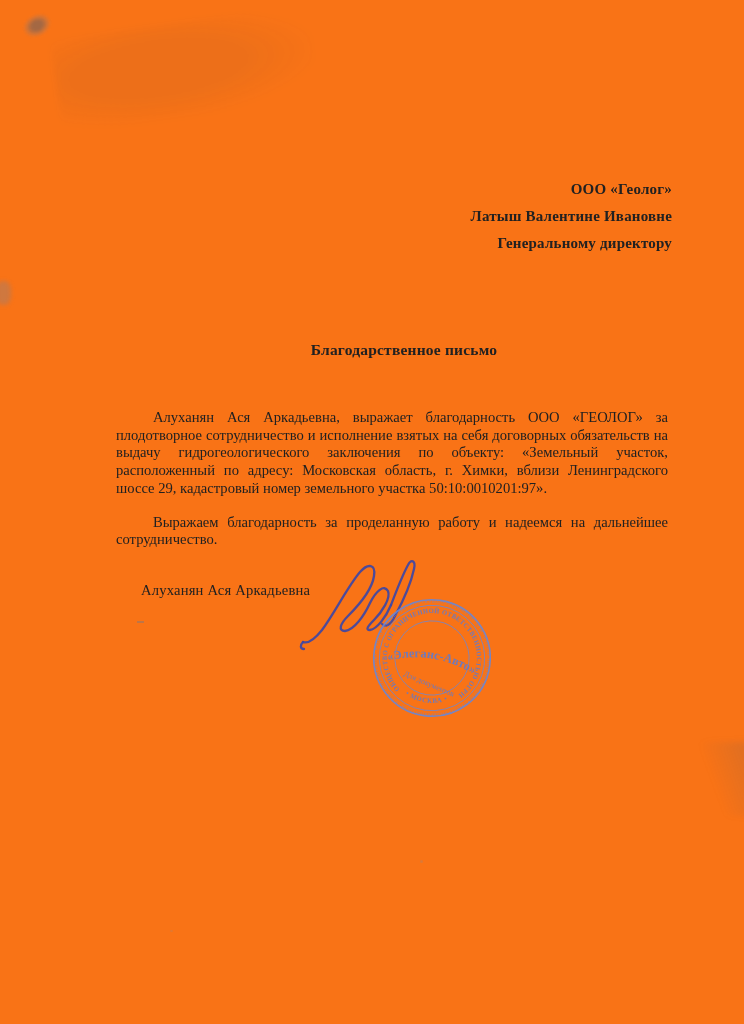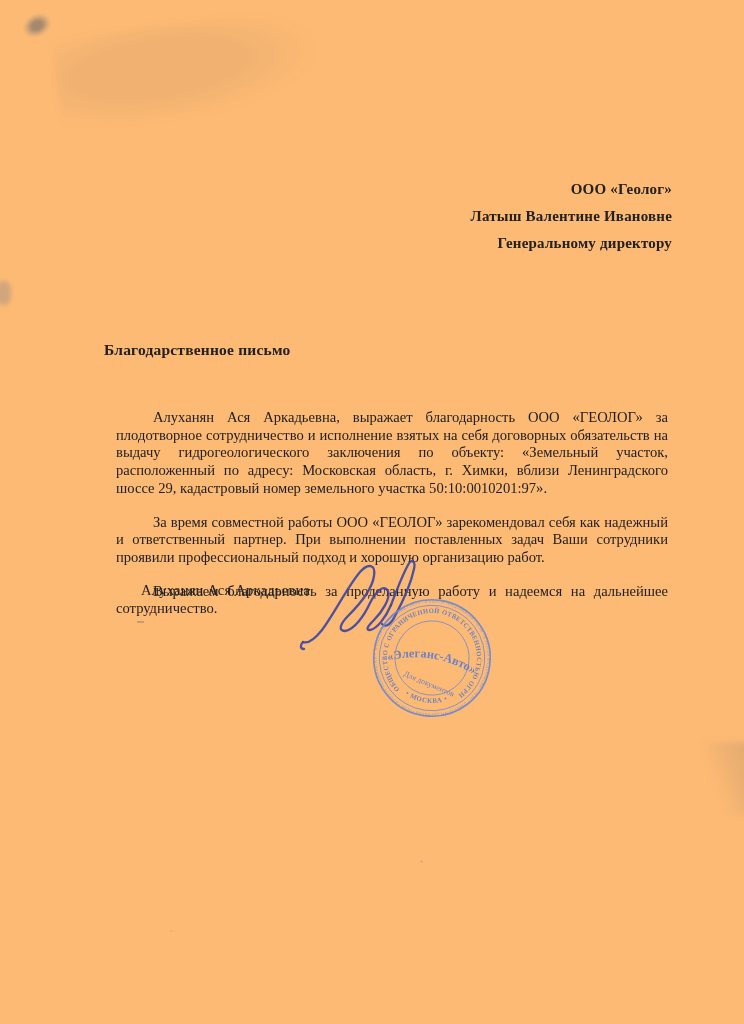--- a/index.html
+++ b/index.html
@@ -1,20 +1,20 @@
 <!DOCTYPE html>
 <html lang="ru"><head>
 <meta charset="utf-8">
 <style>
   html, body { margin: 0; padding: 0; background: #ffffff; }
   .page {
     position: relative;
     width: 744px;
     height: 1024px;
-    background: #fdba74;
+    background: #f97316;
     overflow: hidden;
     font-family: "Liberation Serif", "DejaVu Serif", serif;
     color: #212121;
   }
 
   
   .artifact { position: absolute; pointer-events: none; }
   .a-dash {
     left: 23px; top: 15px; width: 28px; height: 21px;
     background: radial-gradient(ellipse at center, rgba(95,95,105,0.55) 0 28%, rgba(120,120,130,0.25) 55%, transparent 75%);
@@ -49,23 +49,24 @@
     text-align: right;
     font-size: 15px;
     font-weight: bold;
     line-height: 27px;
     letter-spacing: 0.2px;
   }
 
   .letter-title {
     position: absolute;
     top: 341px;
-    left: 104px;
+    left: 112px;
     width: 584px;
     margin: 0;
+    text-align: center;
     font-size: 15.5px;
     font-weight: bold;
     letter-spacing: 0.2px;
   }
 
   .letter-body {
     position: absolute;
     top: 393px;
     left: 100px;
     width: 584px;
@@ -120,21 +121,20 @@
   <div class="recipient">
     <div>ООО «Геолог»</div>
     <div>Латыш Валентине Ивановне</div>
     <div>Генеральному директору</div>
   </div>
 
   <h1 class="letter-title">Благодарственное письмо</h1>
 
   <div class="letter-body">
     <p>Алуханян Ася Аркадьевна, выражает благодарность ООО «ГЕОЛОГ» за плодотворное сотрудничество и исполнение взятых на себя договорных обязательств на выдачу гидрогеологического заключения по объекту: «Земельный участок, расположенный по адресу: Московская область, г. Химки, вблизи Ленинградского шоссе 29, кадастровый номер земельного участка 50:10:0010201:97».</p>
-    <p>За время совместной работы ООО «ГЕОЛОГ» зарекомендовал себя как надежный и ответственный партнер. При выполнении поставленных задач Ваши сотрудники проявили профессиональный подход и хорошую организацию работ.</p>
     <p>Выражаем благодарность за проделанную работу и надеемся на дальнейшее сотрудничество.</p>
   </div>
 
   <div class="sig-name">Алуханян Ася Аркадьевна</div>
 
   <svg class="signature-svg" viewBox="0 0 130 105" aria-hidden="true">
     <g fill="none" stroke="#3e46a5" stroke-opacity="0.92" stroke-width="2.3" stroke-linecap="round" stroke-linejoin="round">
       <path d="M 5 86 C 10 88 16 84 24 74 C 36 58 50 30 62 16 C 70 7 78 8 76 20 C 74 34 60 50 50 60 C 42 68 40 75 47 75 C 56 74 66 60 72 47 C 78 35 86 28 90 35 C 93 42 84 56 76 64 C 70 70 67 74 72 74 C 79 73 88 61 93 49"></path>
       <path d="M 93 49 C 98 36 104 20 110 9 C 113 3 118 4 116 13 C 113 27 104 47 97 60 C 93 68 88 72 84 68"></path>
       <path d="M 5 86 C 2 89 2 93 6 93"></path>

